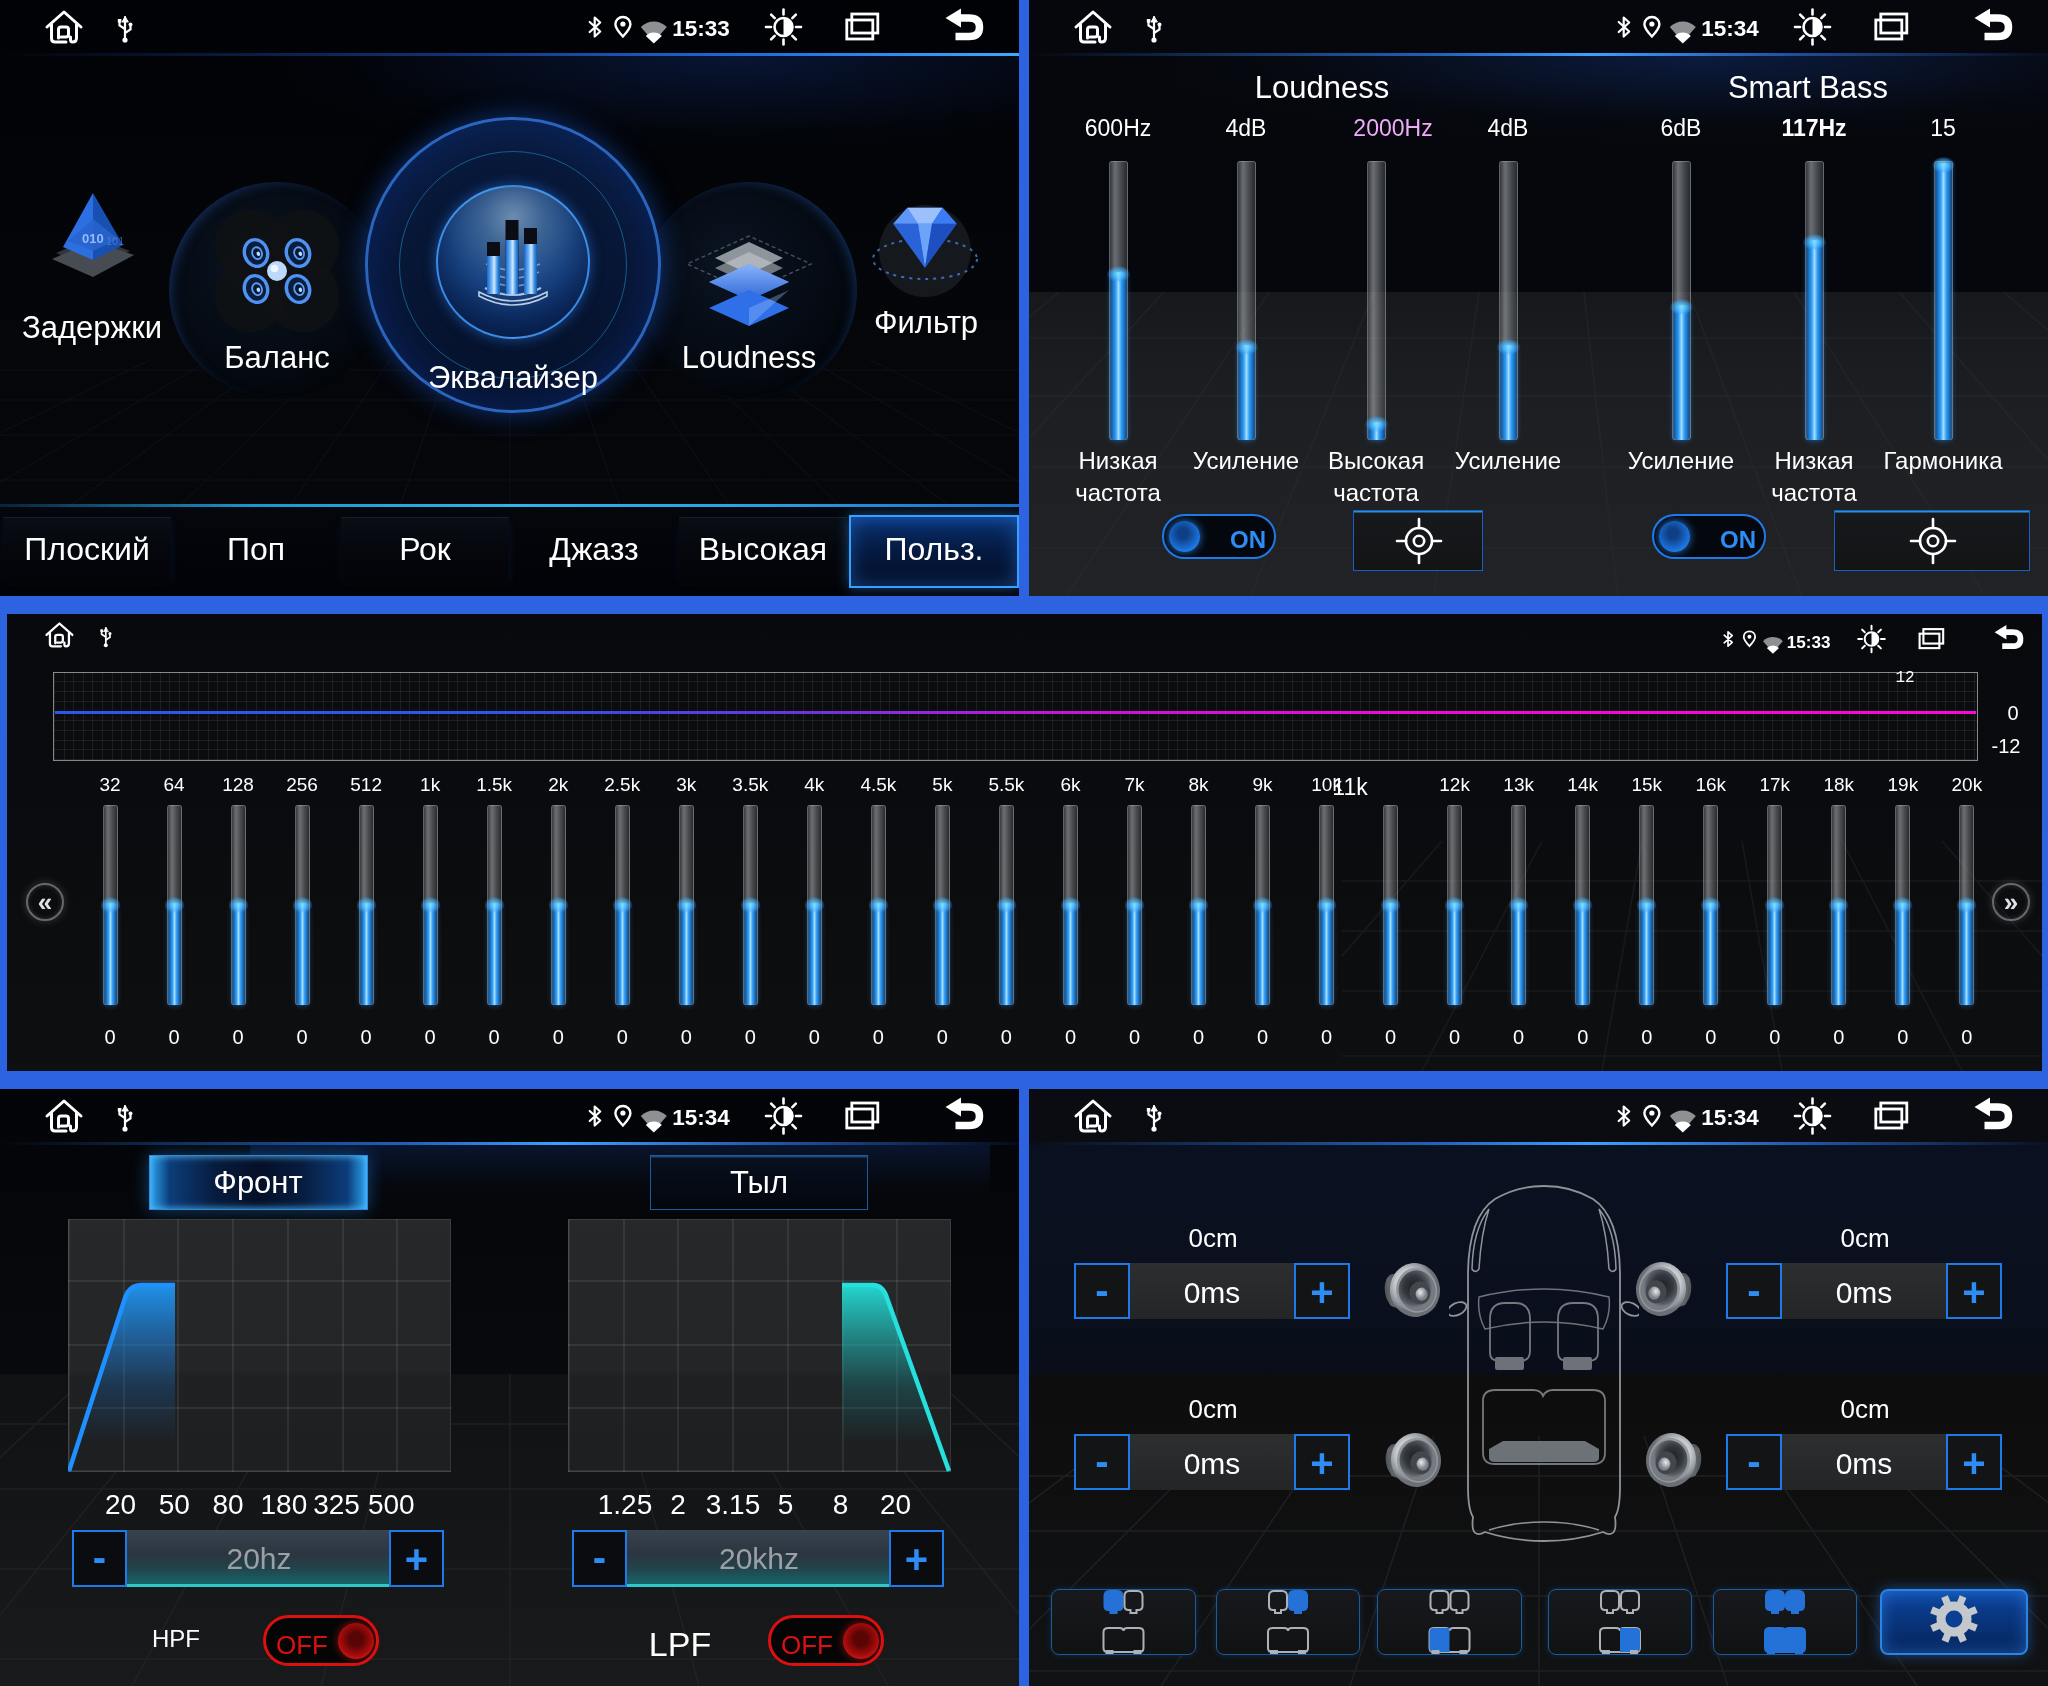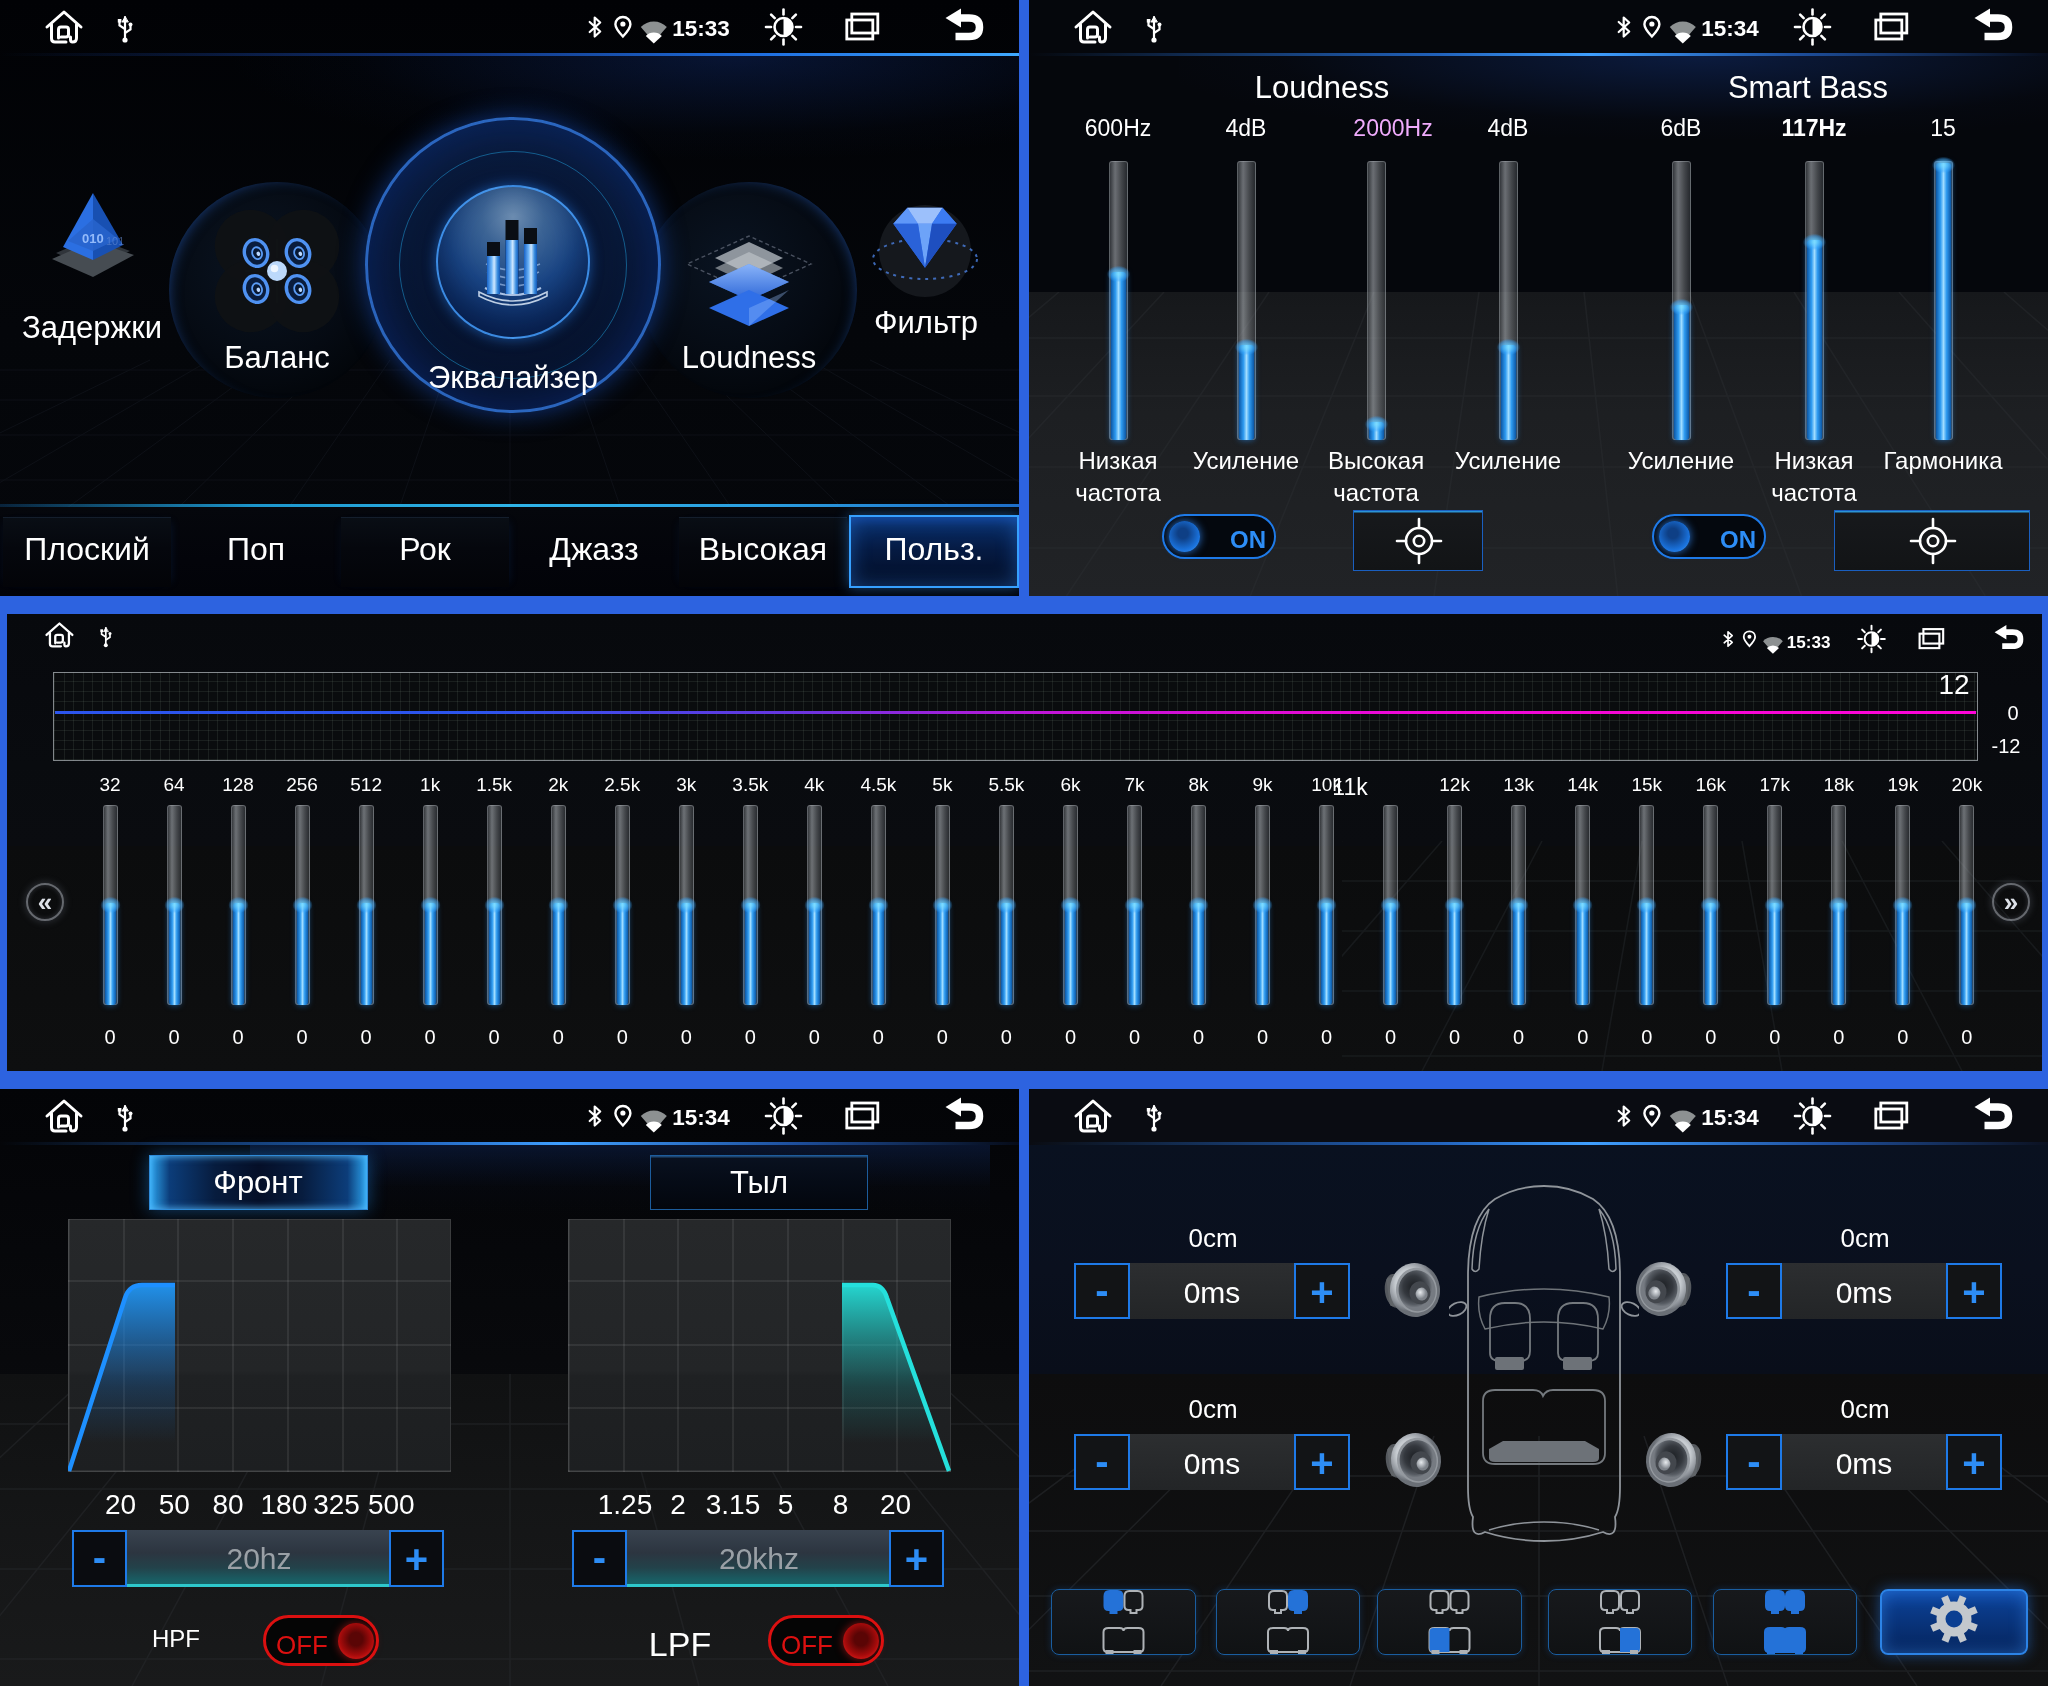--- a/index.html
+++ b/index.html
@@ -406,21 +406,21 @@
 </g>
         <g transform="translate(2002.44,25) scale(0.76)">
 <path d="M-6 -9 H4 Q14.5 -9 14.5 0.2 Q14.5 9.5 4 9.5 H-9.5" fill="none" stroke="#fff" stroke-width="7.5" stroke-linejoin="round"></path>
 <polygon points="-19.5,-9 -4,-18.5 -4,0.5" fill="#fff"></polygon>
 </g>
       </svg>
       <div style="position:absolute;left:46px;top:58px;width:1925px;height:89px;border:1.5px solid rgba(170,175,180,.75);background:
 repeating-linear-gradient(90deg, rgba(110,125,110,.17) 0 1px, transparent 1px 9.6px),
 repeating-linear-gradient(0deg, rgba(110,125,110,.17) 0 1px, transparent 1px 9.7px),#0a0c0e"></div>
       <div style="position:absolute;left:48px;top:97px;width:1921px;height:2.5px;background:linear-gradient(90deg,#2c55ee 0%,#2c55ee 22%,#6636e0 38%,#c414d8 52%,#ef08d6 70%,#ff04d8 100%)"></div>
-      <div style="position:absolute;left:1947px;top:55px;transform:translateX(-50%);font-size:28px;color:#fff;font-weight:normal;white-space:nowrap;">12</div>
+      <div style="position:absolute;left:1898px;top:55px;transform:translateX(-50%);font-size:16px;color:#fff;font-weight:normal;white-space:nowrap;font-family:Liberation Mono, monospace;">12</div>
       <div style="position:absolute;left:2006px;top:88px;transform:translateX(-50%);font-size:20px;color:#fff;font-weight:normal;white-space:nowrap;">0</div>
       <div style="position:absolute;left:1999px;top:121px;transform:translateX(-50%);font-size:20px;color:#fff;font-weight:normal;white-space:nowrap;">-12</div>
       <div style="position:absolute;left:0;top:232px;width:2035px;height:225px;background:linear-gradient(180deg,#0b0c0d,#0e0f10)"></div>
       <svg width="700" height="230" style="position:absolute;left:1335px;top:227px" stroke="#1d2023" stroke-width="1.5" opacity="0.7">
         <line x1="0" y1="40" x2="700" y2="40"></line>
         <line x1="0" y1="90" x2="700" y2="90"></line>
         <line x1="0" y1="150" x2="700" y2="150"></line>
         <line x1="0" y1="215" x2="700" y2="215"></line>
         <line x1="0" y1="0" x2="-280.0" y2="230"></line>
         <line x1="100" y1="0" x2="-100.0" y2="230"></line>

